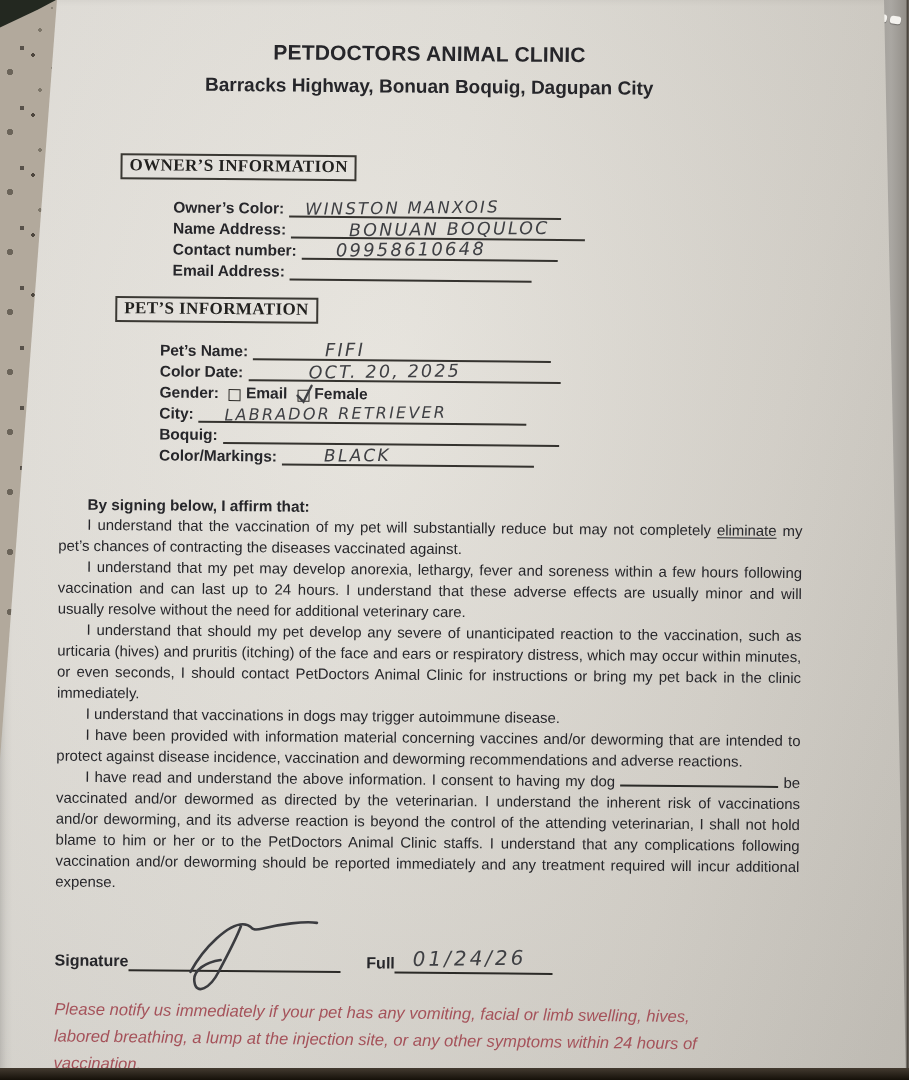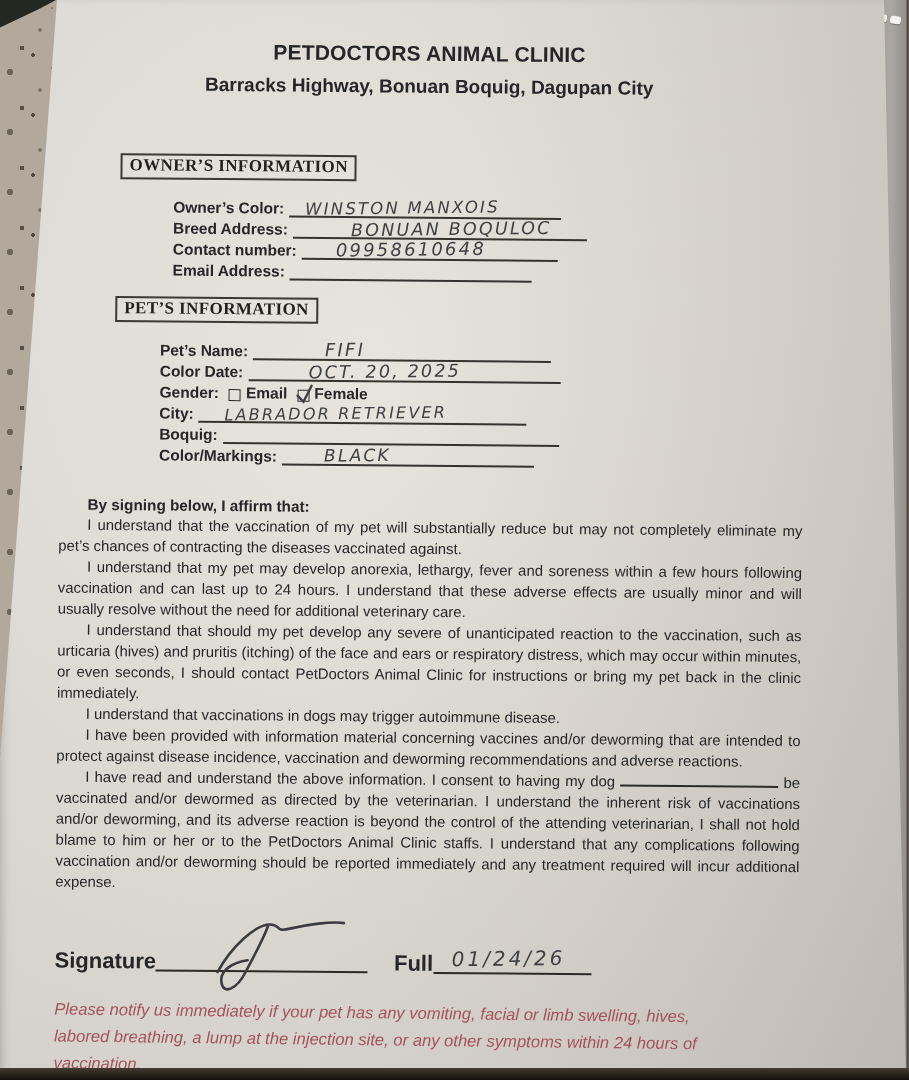--- a/index.html
+++ b/index.html
@@ -67,25 +67,25 @@
   }
   .checkbox{
     display:inline-block;width:10px;height:10px;border:1.7px solid #2c2a27;
     margin:0 5px 1px 10px;vertical-align:middle;position:relative;
   }
   .gender-check{position:absolute;left:-3px;top:-8px;overflow:visible;}
 
   .affirm{position:absolute;top:497px;left:63px;width:744px;font-size:14.9px;line-height:21px;color:#26262a;}
   .affirm-heading{font-weight:bold;margin:0 0 1px 0;font-size:15.3px;}
   .affirm p{margin:0;text-align:justify;text-indent:29px;}
-  .u-word{text-underline-offset:2px;}
+  .u-word{text-decoration:underline;text-underline-offset:2px;}
   .inline-blank{display:inline-block;width:158px;border-bottom:2px solid #2b2b28;height:13px;}
 
   .sigrow{position:absolute;top:950px;left:63px;display:flex;align-items:flex-end;}
-  .sig-label,.date-label{font-weight:bold;font-size:22px;line-height:20px;white-space:nowrap;}
+  .sig-label,.date-label{font-weight:bold;font-size:16px;line-height:20px;white-space:nowrap;}
   .sig-line{width:212px;border-bottom:2.5px solid #2b2a27;height:22px;position:relative;}
   .date-line{width:158px;border-bottom:2.5px solid #2b2a27;height:22px;position:relative;margin-right:0;}
   .date-gap{width:26px;}
   .sig-scribble{position:absolute;left:48px;bottom:-26px;}
   .date-hand{font-size:20px;bottom:2px;left:18px;letter-spacing:3px;}
 
   .footer-note{
     position:absolute;top:1000px;left:63px;width:690px;
     font-style:italic;color:#a5525a;font-size:16.6px;line-height:27px;
     transform:rotate(.2deg);font-family:"Liberation Sans",sans-serif;
@@ -110,21 +110,21 @@
     <div class="section-title owner-title">OWNER’S INFORMATION</div>
 
     <div class="fields owner-fields">
       <div class="frow">
         <span class="flabel">Owner’s Color:</span>
         <span class="fline" style="width:272px;">
           <span class="hand" style="left:16px;">WINSTON MANXOIS</span>
         </span>
       </div>
       <div class="frow">
-        <span class="flabel">Breed Address:</span>
+        <span class="flabel">Name Address:</span>
         <span class="fline" style="width:294px;">
           <span class="hand" style="left:58px;font-size:17.5px;">BONUAN BOQULOC</span>
         </span>
       </div>
       <div class="frow">
         <span class="flabel">Contact number:</span>
         <span class="fline" style="width:256px;">
           <span class="hand" style="left:34px;font-size:18px;">09958610648</span>
         </span>
       </div>

